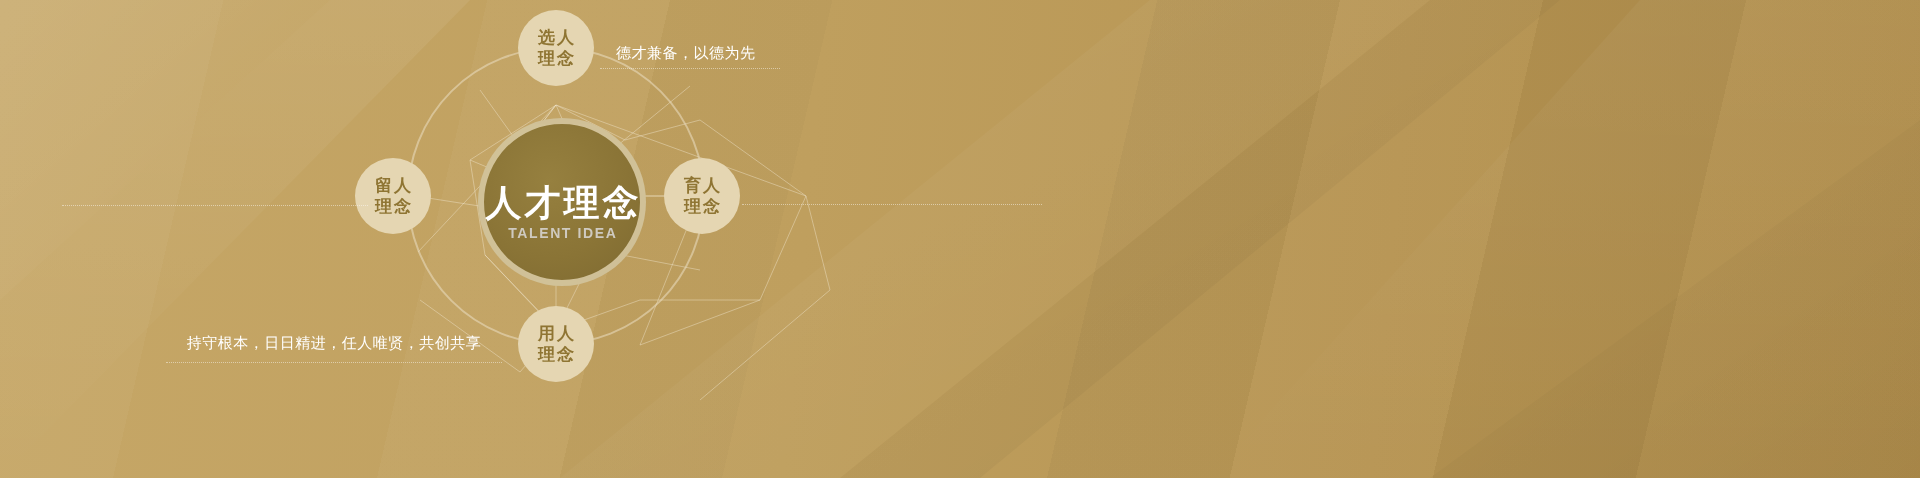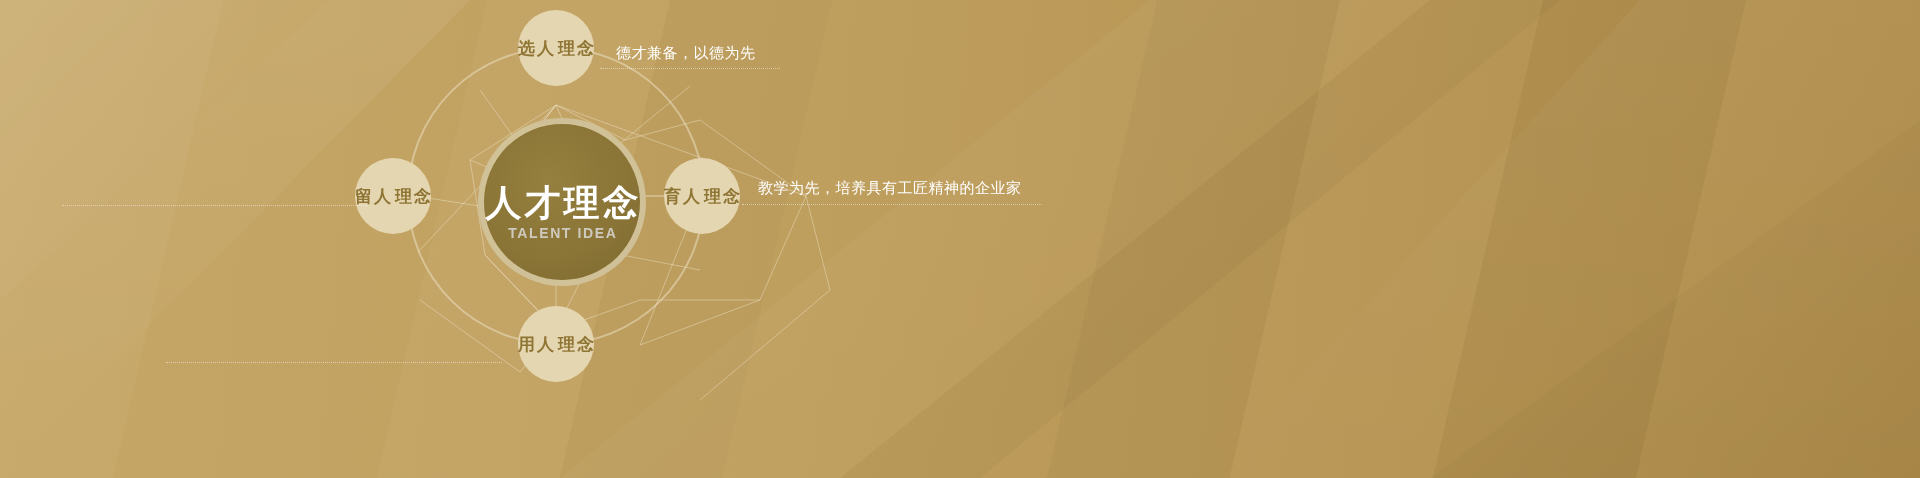--- a/index.html
+++ b/index.html
@@ -33,21 +33,21 @@
         rgba(255,255,255,0.020) 100%),
       linear-gradient(95deg,#c6a767 0%,#bf9f5e 42%,#b79553 72%,#ad8a47 100%);
   }
   .bg-svg{position:absolute;left:0;top:0;width:1920px;height:478px;}
   .diagram{position:absolute;left:0;top:0;width:1920px;height:478px;}
 
   
   .sat{
     position:absolute;border-radius:50%;
     background:#e5d6b2;
-    display:flex;flex-direction:row;
+    display:flex;flex-direction:column;
     align-items:center;justify-content:center;
     box-shadow:0 0 0 0 rgba(0,0,0,0);
   }
   .sat .ln{
     color:#8f7533;font-weight:bold;font-size:17px;line-height:21px;
     letter-spacing:2px;text-indent:2px;white-space:nowrap;
   }
   .core{
     position:absolute;border-radius:50%;
     background:radial-gradient(circle at 42% 36%,#96803f 0%,#8a7436 58%,#7e6a31 100%);
@@ -149,24 +149,24 @@
   <div class="sat" style="left:355px;top:158px;width:76px;height:76px;">
     <span class="ln">留人</span>
     <span class="ln">理念</span>
   </div>
 
   <div class="lbl right" style="left:616px;top:40px;">
     <span class="t">德才兼备，以德为先</span>
   </div>
   <div class="rule" style="left:600px;top:68px;width:180px;"></div>
 
-  <div class="lbl right" style="left:758px;top:175px;">
-    <span class="t">教学为先，培养具有工匠精神的企业家</span>
-  </div>
   <div class="rule" style="left:742px;top:204px;width:300px;"></div>
 
+  <div class="lbl left" style="left:178px;top:330px;width:312px;">
+    <span class="t">持守根本，日日精进，任人唯贤，共创共享</span>
+  </div>
   <div class="rule" style="left:166px;top:362px;width:336px;"></div>
 
   <div class="lbl left" style="left:70px;top:148px;width:290px;">
   </div>
   <div class="rule" style="left:62px;top:205px;width:306px;"></div>
 
 </div>
 
 </body></html>

